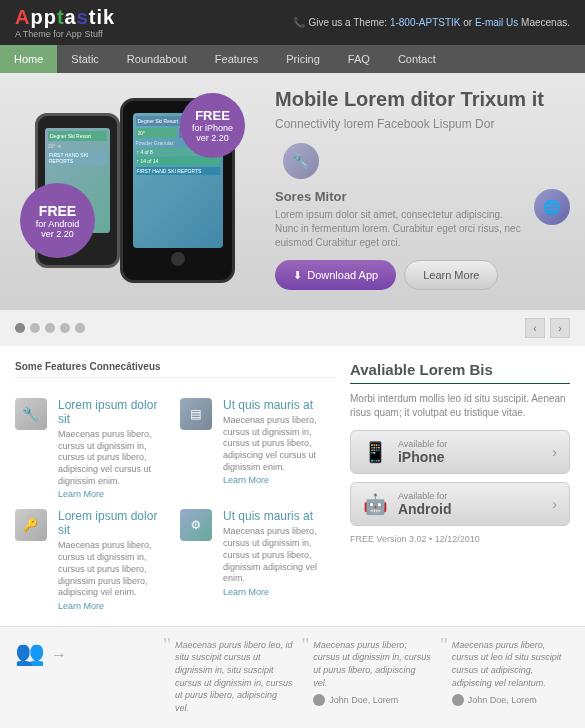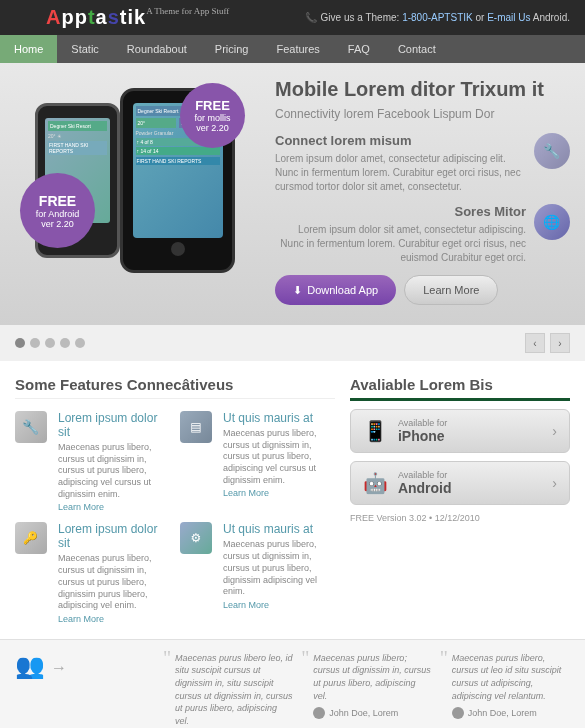--- a/index.html
+++ b/index.html
@@ -1,25 +1,25 @@
 <!DOCTYPE html>
 <html><head>
   <meta charset="utf-8">
   <style>
     * { margin: 0; padding: 0; box-sizing: border-box; }
     body { font-family: Arial, sans-serif; font-size: 11px; color: #444; background: #fff; width: 585px; overflow-x: hidden; }
 
     
     .header { background: #2a2a2a; padding: 6px 15px; display: flex; justify-content: space-between; align-items: center; }
-    .logo-area { display: flex; flex-direction: row; margin-left: 31px; }
+    .logo-area { display: flex; flex-direction: column; }
     .logo-title { color: #fff; font-size: 20px; font-weight: bold; letter-spacing: 1px; }
     .logo-title span.a { color: #e44; }
     .logo-title span.p { color: #4a4; }
     .logo-title span.p2 { color: #44a; }
-    .logo-subtitle { color: #aaa; font-size: 9px; font-family: Liberation Serif, serif; }
+    .logo-subtitle { color: #aaa; font-size: 9px; }
     .header-contact { color: #ccc; font-size: 10px; }
     .header-contact a { color: #9cf; text-decoration: none; }
 
     
     .nav { background: #555; display: flex; }
     .nav a { color: #ddd; text-decoration: none; padding: 8px 14px; font-size: 11px; display: block; }
     .nav a.active { background: #7a7; color: #fff; }
 
     
     .hero { background: linear-gradient(to bottom, #e8e8e8, #d0d0d0); position: relative; padding: 15px 15px 20px; display: flex; min-height: 220px; overflow: hidden; }
@@ -45,35 +45,35 @@
     .dots { display: flex; gap: 5px; }
     .dot { width: 10px; height: 10px; border-radius: 50%; background: #bbb; cursor: pointer; }
     .dot.active { background: #888; }
     .carousel-arrows { display: flex; gap: 5px; }
     .arrow { width: 20px; height: 20px; background: #ddd; border: 1px solid #ccc; display: flex; align-items: center; justify-content: center; font-size: 10px; cursor: pointer; color: #666; }
 
     
     .features-section { padding: 15px; background: #fff; display: flex; gap: 15px; }
     .features-left { flex: 1; }
     .features-right { width: 220px; }
-    .section-title { font-size: 15px; color: #555; margin-bottom: 12px; font-weight: bold; border-bottom: 1px solid #eee; padding-bottom: 5px; }
+    .section-title { font-size: 10px; color: #555; margin-bottom: 20px; font-weight: bold; border-bottom: 1px solid #eee; padding-bottom: 5px; }
 
     .features-grid { display: grid; grid-template-columns: 1fr 1fr; gap: 10px; }
     .feature-item { display: flex; gap: 8px; }
     .feature-icon { width: 35px; height: 35px; flex-shrink: 0; }
     .feature-icon-wrench { width: 32px; height: 32px; background: linear-gradient(135deg, #ccc, #aaa); border-radius: 4px; display: flex; align-items: center; justify-content: center; font-size: 14px; color: #666; }
     .feature-icon-img { width: 32px; height: 32px; background: linear-gradient(135deg, #9ab, #789); border-radius: 4px; display: flex; align-items: center; justify-content: center; font-size: 12px; color: #fff; }
     .feature-icon-key { width: 32px; height: 32px; background: linear-gradient(135deg, #ccc, #aaa); border-radius: 4px; display: flex; align-items: center; justify-content: center; font-size: 12px; color: #888; }
     .feature-icon-gear { width: 32px; height: 32px; background: linear-gradient(135deg, #9ac, #6a9); border-radius: 4px; display: flex; align-items: center; justify-content: center; font-size: 12px; color: #fff; }
     .feature-text h4 { font-size: 12px; color: #5599aa; font-weight: normal; margin-bottom: 3px; }
     .feature-text p { font-size: 9px; color: #888; line-height: 1.3; }
     .feature-text a { color: #5599aa; font-size: 9px; text-decoration: none; }
 
     
-    .avail-title { font-size: 15px; color: #555; margin-bottom: 8px; font-weight: bold; border-bottom: 3px solid #14532d; padding-bottom: 5px; }
+    .avail-title { font-size: 15px; color: #555; margin-bottom: 8px; font-weight: bold; border-bottom: 1px solid #14532d; padding-bottom: 5px; }
     .avail-desc { font-size: 10px; color: #888; line-height: 1.4; margin-bottom: 10px; }
     .avail-btn { display: flex; align-items: center; gap: 10px; background: linear-gradient(to bottom, #eee, #d5d5d5); border: 1px solid #ccc; border-radius: 6px; padding: 8px 12px; margin-bottom: 8px; cursor: pointer; }
     .avail-btn-icon { font-size: 20px; color: #555; }
     .avail-btn-text { flex: 1; }
     .avail-btn-text .avail-for { font-size: 9px; color: #888; }
     .avail-btn-text .avail-name { font-size: 14px; color: #555; font-weight: bold; }
     .avail-btn-arrow { color: #999; font-size: 14px; }
     .avail-version { font-size: 9px; color: #999; }
 
     
@@ -99,46 +99,46 @@
     <div class="logo-title">
       <span class="a">A</span>pp<span class="p">t</span>a<span class="p2">s</span>tik
     </div>
     <div class="logo-subtitle">A Theme for App Stuff</div>
   </div>
   <div class="header-contact">
     📞 <span>Give us a Theme: </span>
     <a href="#">1-800-APTSTIK</a>
     <span> or </span>
     <a href="#">E-mail Us</a>
-    <span> Android.</span>
+    <span> Maecenas.</span>
   </div>
 </div>
 
 <nav class="nav">
   <a href="#" class="active">Home</a>
   <a href="#">Static</a>
   <a href="#">Roundabout</a>
+  <a href="#">Features</a>
   <a href="#">Pricing</a>
-  <a href="#">Features</a>
   <a href="#">FAQ</a>
   <a href="#">Contact</a>
 </nav>
 
 <div class="hero">
   <div class="hero-phones-wrapper">
 
     <div class="phone-android-badge">
       <span class="free">FREE</span>
       <span>for Android</span>
       <span>ver 2.20</span>
     </div>
 
     <div class="phone-iphone-badge" style="right:20px;top:5px;">
       <span class="free">FREE</span>
-      <span>for mollis</span>
+      <span>for iPhone</span>
       <span>ver 2.20</span>
     </div>
 
     <div style="position:absolute; left:20px; top:25px;">
       <div style="width:85px;height:155px;background:#222;border-radius:12px;border:3px solid #555;position:relative;">
         <div style="width:65px;height:105px;background:linear-gradient(135deg,#8ab,#6a9);margin:12px auto 0;border-radius:3px;font-size:5px;color:#fff;overflow:hidden;padding:3px;">
           <div style="background:#5a8;padding:2px;margin-bottom:2px;font-size:5px;">Degner Ski Resort</div>
           <div style="font-size:5px;color:#ddd;">20° ☀</div>
           <div style="font-size:5px;background:#7ab;margin-top:2px;padding:1px;">FIRST HAND SKI REPORTS</div>
         </div>
@@ -162,33 +162,29 @@
       </div>
     </div>
   </div>
 
   <div class="hero-content">
     <h1 class="hero-title">Mobile Lorem ditor Trixum it</h1>
     <p class="hero-subtitle">Connectivity lorem Facebook Lispum Dor</p>
 
     <div class="hero-section">
       <div style="display:flex;justify-content:space-between;align-items:flex-start;">
-        <div style="flex:1;">
-          <h3>Connect lorem misum</h3>
-          <p>Lorem ipsum dolor amet, consectetur adipiscing elit. Nunc in fermentum lorem. Curabitur eget orci risus, nec cursmod tortor dolor sit amet, consectetur.</p>
-        </div>
         <div class="hero-icon">
           <div class="icon-circle" style="background:linear-gradient(135deg,#aac,#88a);">🔧</div>
         </div>
       </div>
     </div>
 
     <div class="hero-section">
       <div style="display:flex;justify-content:space-between;align-items:flex-start;">
-        <div style="flex:1;text-align:right;">
+        <div style="flex:1;">
           <h3>Sores Mitor</h3>
           <p>Lorem ipsum dolor sit amet, consectetur adipiscing. Nunc in fermentum lorem. Curabitur eget orci risus, nec euismod Curabitur eget orci.</p>
         </div>
         <div class="hero-icon">
           <div class="icon-circle" style="background:linear-gradient(135deg,#99c,#66a);">🌐</div>
         </div>
       </div>
     </div>
 
     <div class="hero-buttons">
@@ -263,20 +259,21 @@
           <p>Maecenas purus libero, cursus ut dignissim in, cursus ut purus libero, dignissim adipiscing vel enim.</p>
           <a href="#">Learn More</a>
         </div>
       </div>
 
     </div>
   </div>
 
   <div class="features-right">
     <div class="avail-title">Avaliable Lorem Bis</div>
+    <p class="avail-desc">Morbi interdum mollis leo id situ suscipit. Aenean risus quam; it volutpat eu tristique vitae.</p>
 
     <div class="avail-btn">
       <span class="avail-btn-icon">📱</span>
       <div class="avail-btn-text">
         <div class="avail-for">Available for</div>
         <div class="avail-name">iPhone</div>
       </div>
       <span class="avail-btn-arrow">›</span>
     </div>
 

